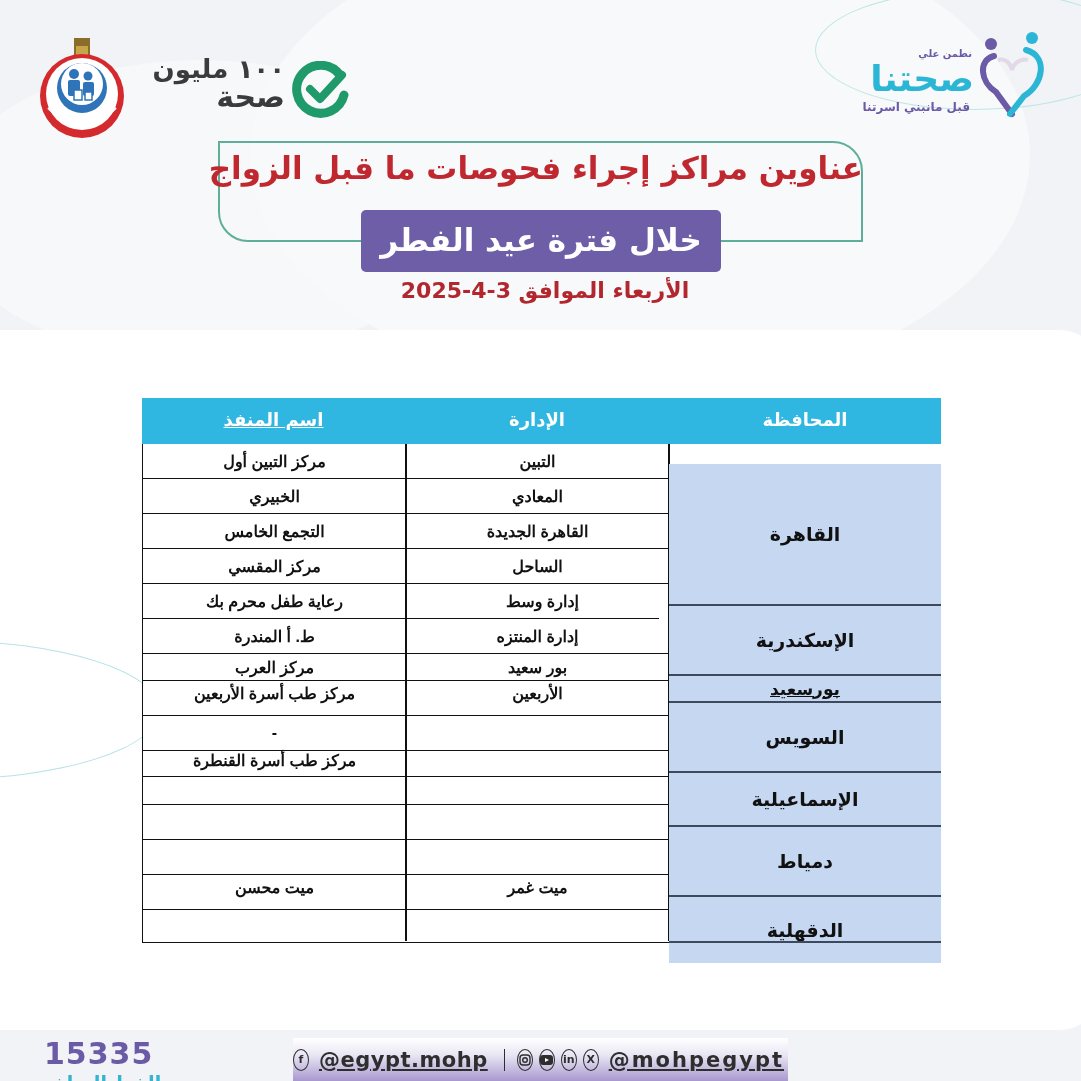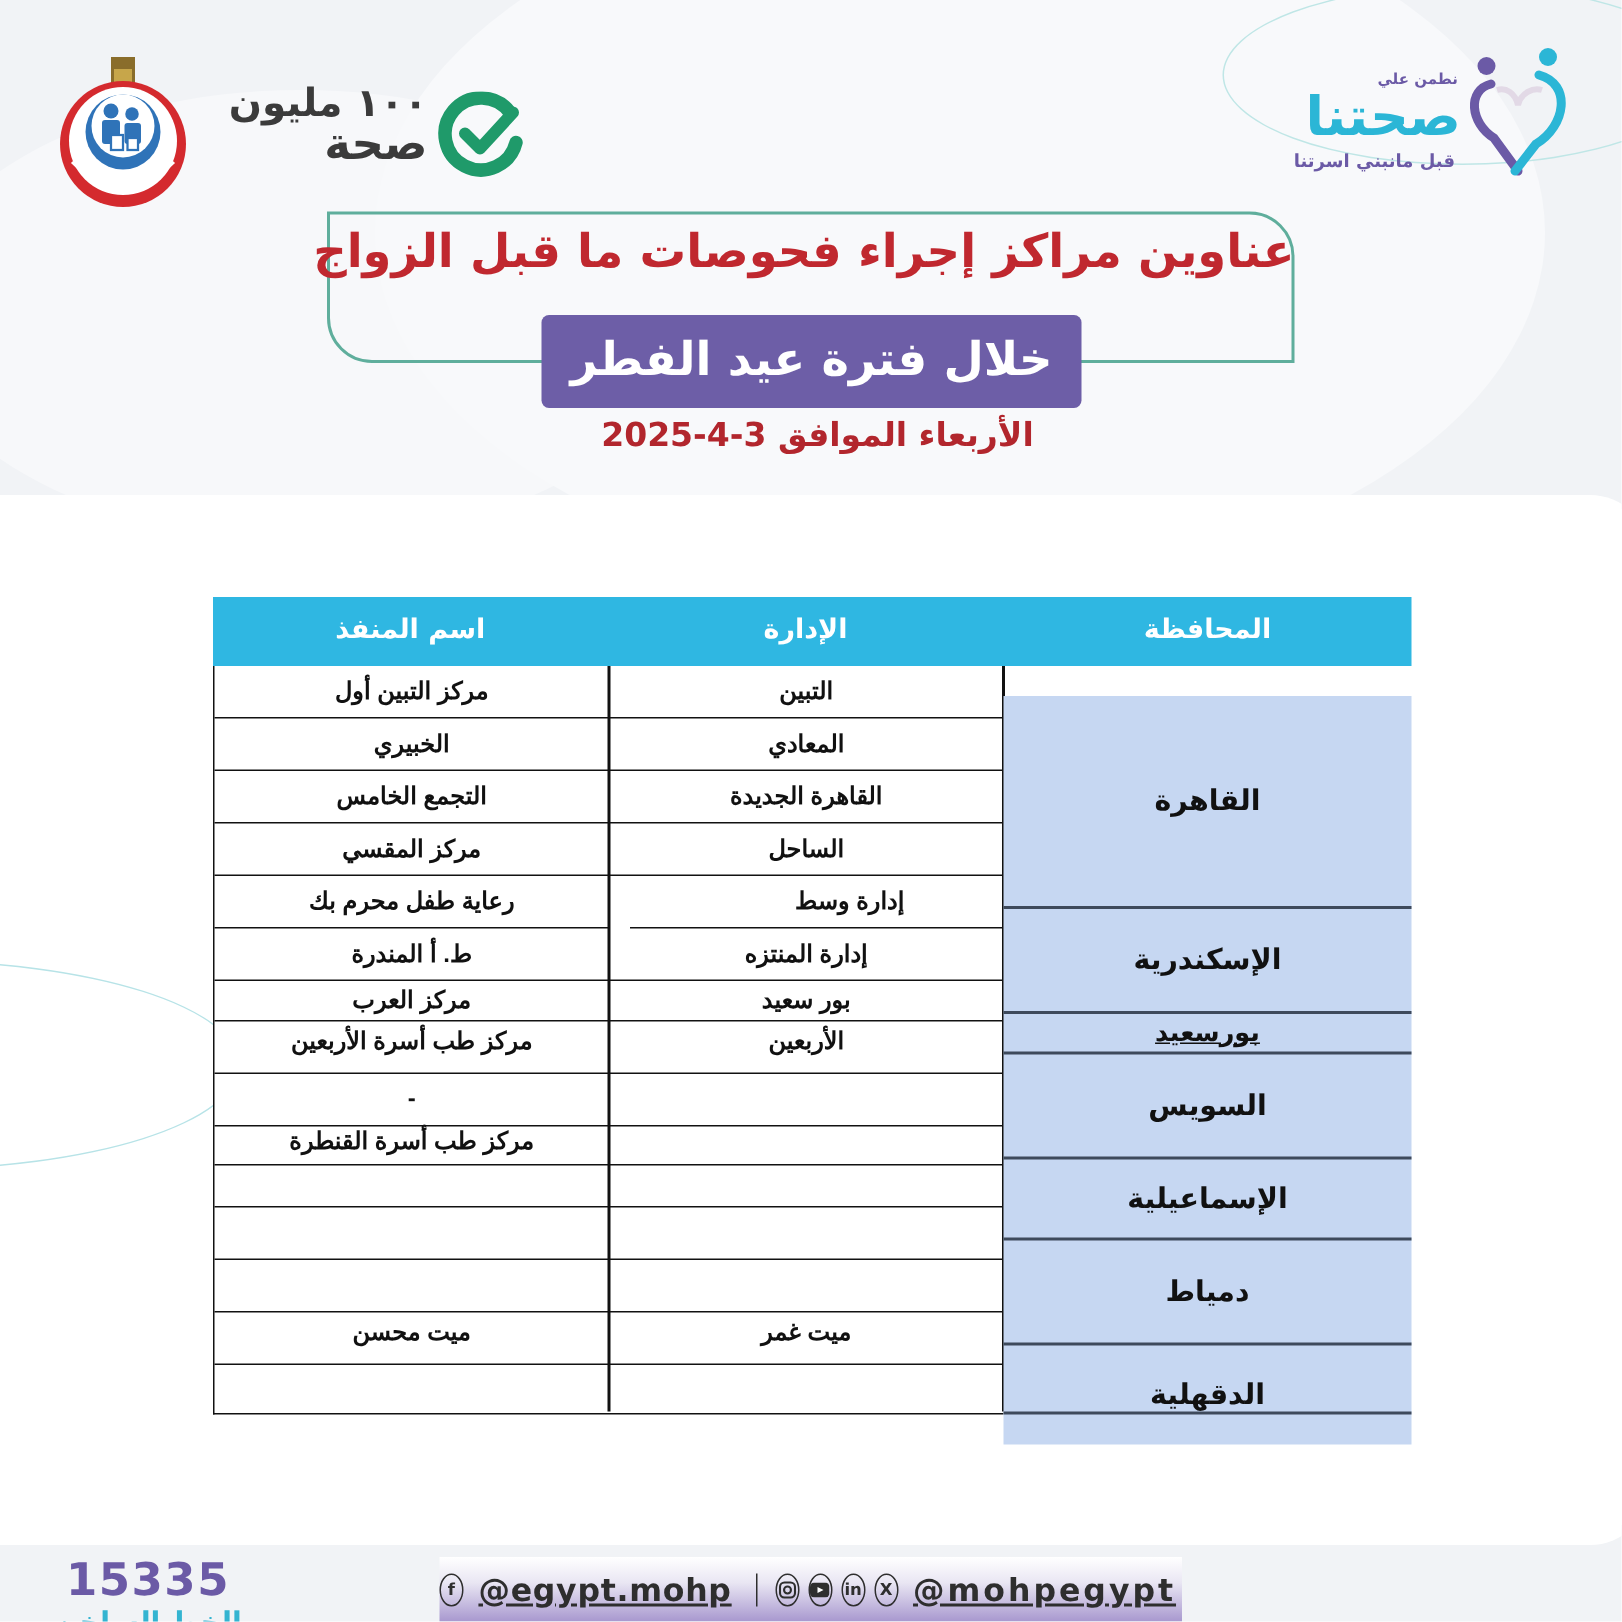--- a/index.html
+++ b/index.html
@@ -127,21 +127,21 @@
   </svg>
 </div>
 
 <div class="title-frame"></div>
 <div class="title-main">عناوين مراكز إجراء فحوصات ما قبل الزواج</div>
 <div class="subtitle-pill">خلال فترة عيد الفطر</div>
 <div class="date-line">الأربعاء الموافق 3-4-2025</div>
 
 <div class="table-wrap">
   <div class="th-row">
-    <div class="th" style="left:0; width:263px;">اسم المنفذ</div>
+    <div class="th" style="left:0; width:263px;text-decoration:underline;">اسم المنفذ</div>
     <div class="th" style="left:263px; width:264px;">الإدارة</div>
     <div class="th" style="left:527px; width:272px;">المحافظة</div>
   </div>
 
   <div class="data-grid">
     <div class="vline" style="left:262px;"></div>
     <div class="vline" style="left:525px;"></div>
 
     <div class="cell" style="left:0; top:0; width:263px; height:35px;">مركز التبين أول</div>
     <div class="cell" style="left:263px; top:0; width:263px; height:35px;">التبين</div>
@@ -149,21 +149,21 @@
     <div class="cell" style="left:0; top:35px; width:263px; height:35px;">الخبيري</div>
     <div class="cell" style="left:263px; top:35px; width:263px; height:35px;">المعادي</div>
 
     <div class="cell" style="left:0; top:70px; width:263px; height:35px;">التجمع الخامس</div>
     <div class="cell" style="left:263px; top:70px; width:263px; height:35px;">القاهرة الجديدة</div>
 
     <div class="cell" style="left:0; top:105px; width:263px; height:35px;">مركز المقسي</div>
     <div class="cell" style="left:263px; top:105px; width:263px; height:35px;">الساحل</div>
 
     <div class="cell" style="left:0; top:140px; width:263px; height:35px;">رعاية طفل محرم بك</div>
-    <div class="cell" style="left:277px; top:140px; width:263px; height:35px;padding-left:30px;">إدارة وسط</div>
+    <div class="cell" style="left:253px; top:140px; width:263px; height:35px;padding-left:30px;">إدارة وسط</div>
 
     <div class="cell" style="left:0; top:175px; width:263px; height:35px;">ط. أ المندرة</div>
     <div class="cell" style="left:263px; top:175px; width:263px; height:35px;">إدارة المنتزه</div>
 
     <div class="cell" style="left:0; top:210px; width:263px; height:27px;">مركز العرب</div>
     <div class="cell" style="left:263px; top:210px; width:263px; height:27px;">بور سعيد</div>
 
     <div class="cell top-align" style="left:0; top:237px; width:263px; height:35px;">مركز طب أسرة الأربعين</div>
     <div class="cell top-align" style="left:263px; top:237px; width:263px; height:35px;">الأربعين</div>
 

